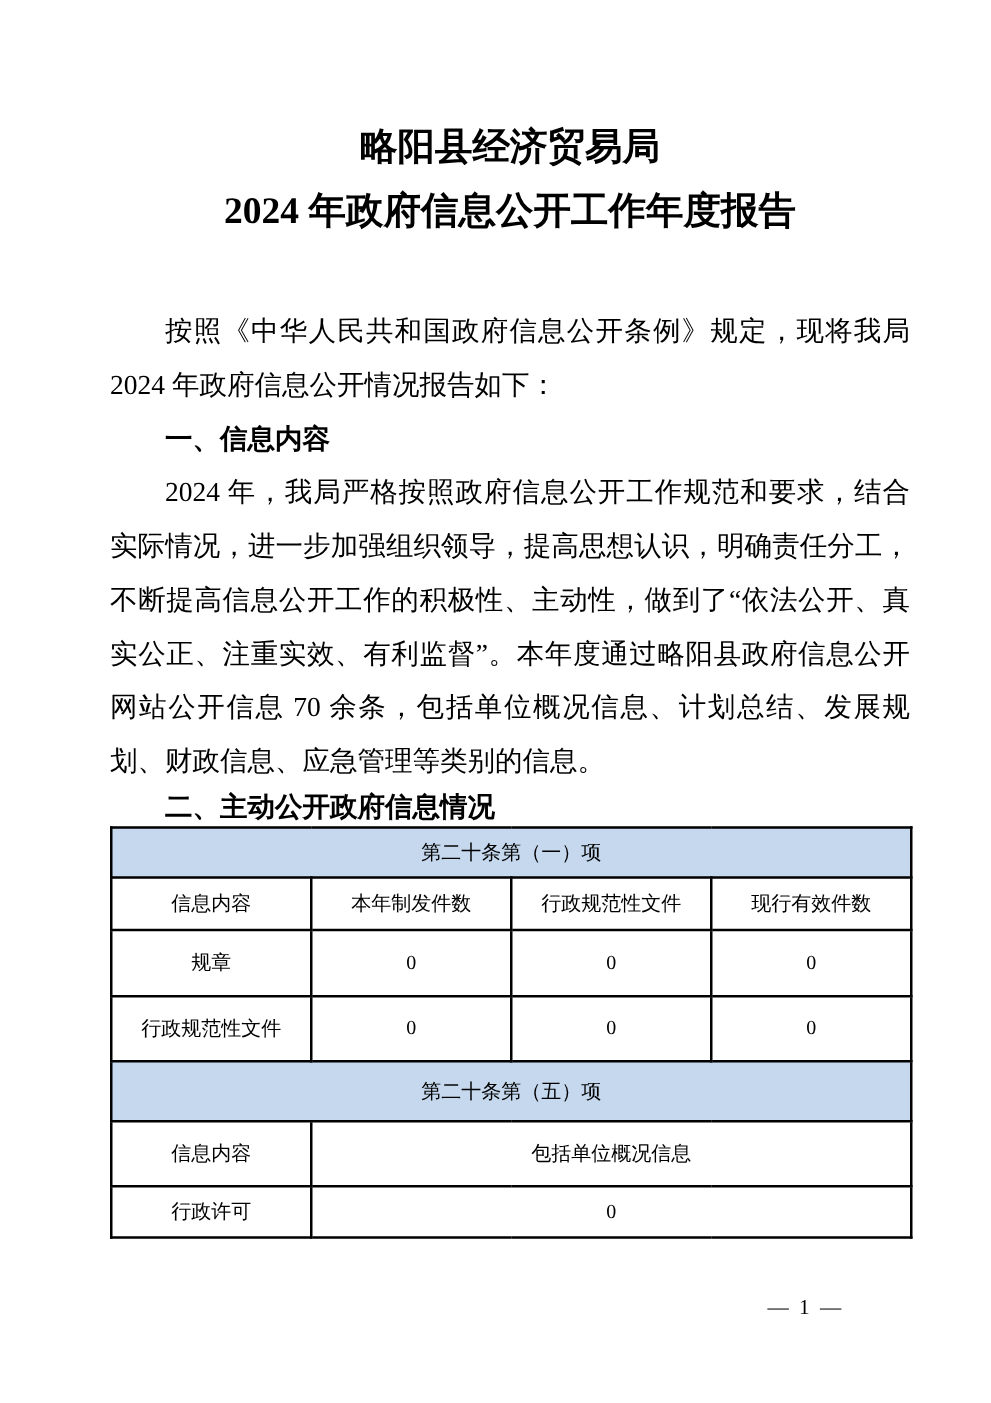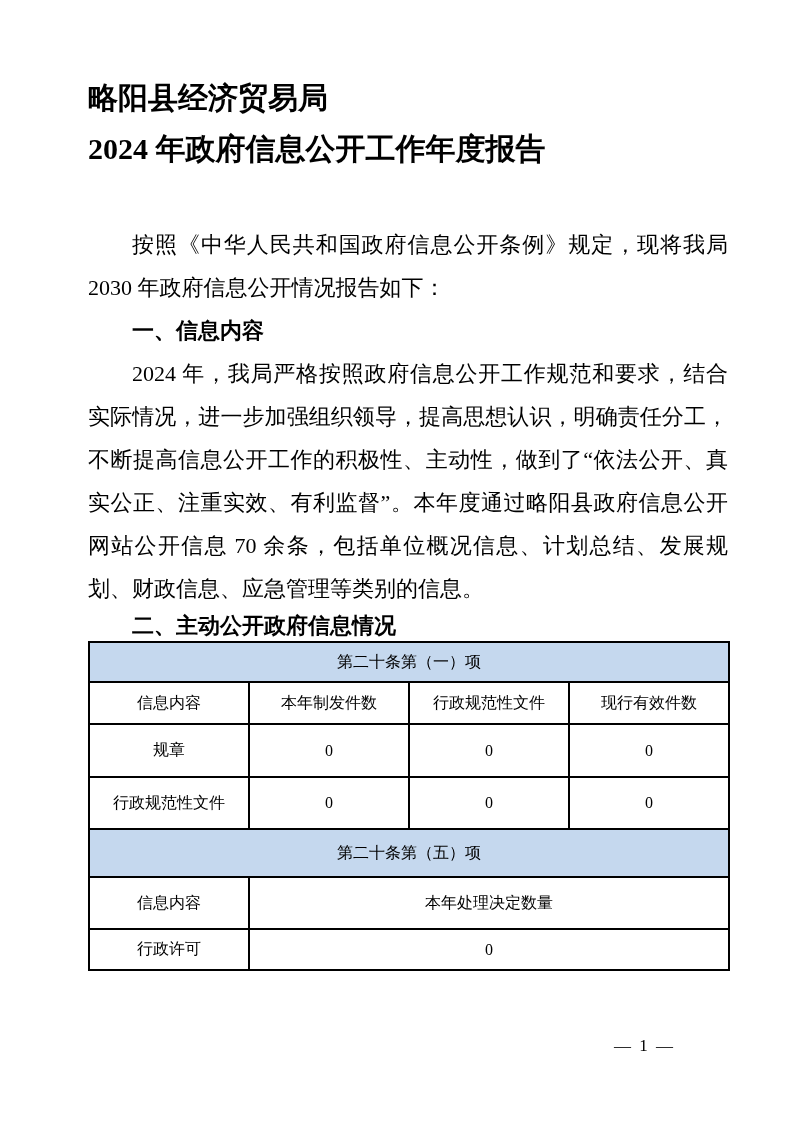--- a/index.html
+++ b/index.html
@@ -11,24 +11,25 @@
     color: #000000;
     font-family: "Liberation Serif", "DejaVu Serif", serif;
     position: relative;
     overflow: hidden;
   }
   .content {
     margin: 0 65px 0 88px;
     width: 640px;
   }
   .doc-title {
-    padding-top: 72px;
+    padding-top: 92px;
     font-size: 30px;
     font-weight: bold;
     line-height: 51px;
+    text-align: center;
     font-family: "Liberation Serif", "DejaVu Serif", serif;
   }
   .intro-para, .body-para {
     font-size: 22px;
     line-height: 43px;
     text-align: justify;
     text-justify: inter-character;
     text-indent: 2em;
     margin: 0;
   }
@@ -78,21 +79,21 @@
 </head>
 <body>
 
 <div class="content">
 
   <div class="doc-title">
     <div>略阳县经济贸易局</div>
     <div>2024 年政府信息公开工作年度报告</div>
   </div>
 
-  <p class="intro-para">按照《中华人民共和国政府信息公开条例》规定，现将我局 2030 年政府信息公开情况报告如下：</p>
+  <p class="intro-para">按照《中华人民共和国政府信息公开条例》规定，现将我局 2024 年政府信息公开情况报告如下：</p>
 
   <h2 class="section-heading">一、信息内容</h2>
 
   <p class="body-para">2024 年，我局严格按照政府信息公开工作规范和要求，结合实际情况，进一步加强组织领导，提高思想认识，明确责任分工，不断提高信息公开工作的积极性、主动性，做到了“依法公开、真实公正、注重实效、有利监督”。本年度通过略阳县政府信息公开网站公开信息 70 余条，包括单位概况信息、计划总结、发展规划、财政信息、应急管理等类别的信息。</p>
 
   <h2 class="section-heading tight">二、主动公开政府信息情况</h2>
 
   <table class="report-table">
     <colgroup>
       <col style="width:160px">
@@ -120,21 +121,21 @@
         <td class="row-label">行政规范性文件</td>
         <td>0</td>
         <td>0</td>
         <td>0</td>
       </tr>
       <tr class="r-band2">
         <td colspan="4" class="section-band" style="background: rgb(197, 216, 238);">第二十条第（五）项</td>
       </tr>
       <tr class="r-header2">
         <td>信息内容</td>
-        <td colspan="3">本年处理决定数量</td>
+        <td colspan="3">包括单位概况信息</td>
       </tr>
       <tr class="r-data3">
         <td class="row-label">行政许可</td>
         <td colspan="3">0</td>
       </tr>
     </tbody>
   </table>
 
 </div>
 

